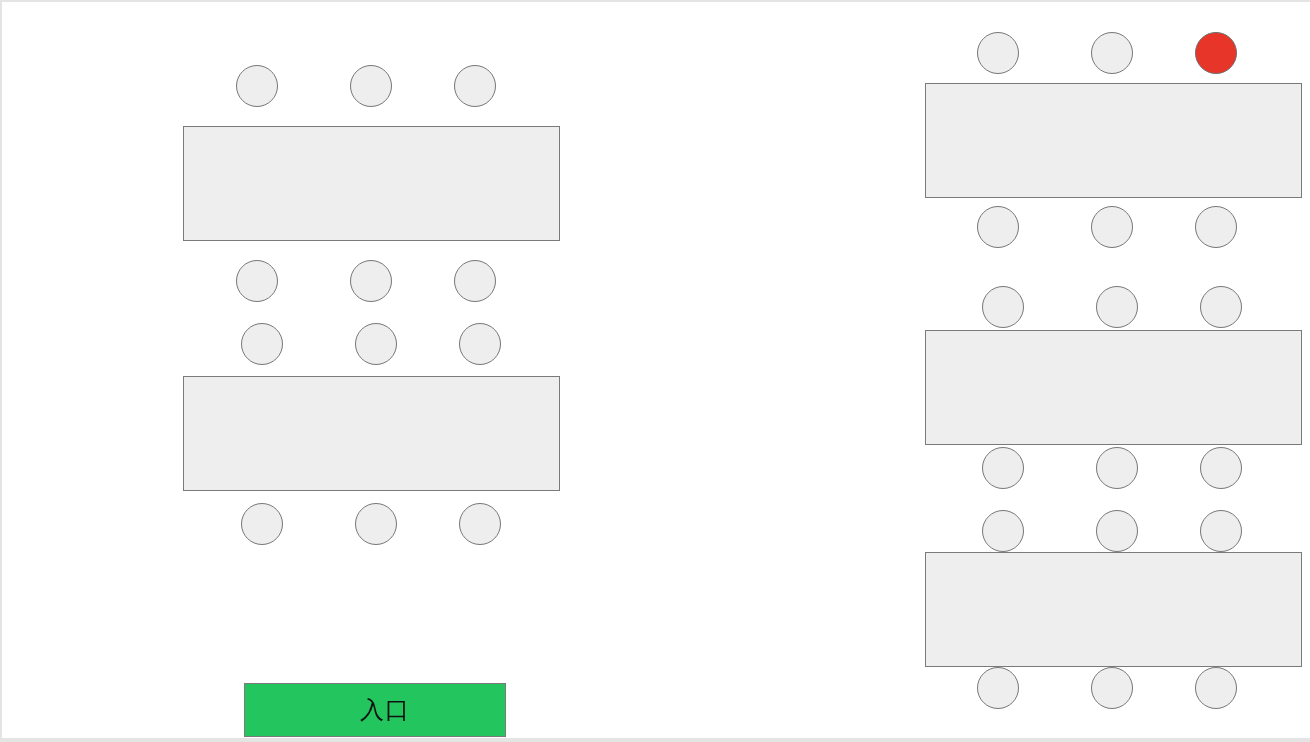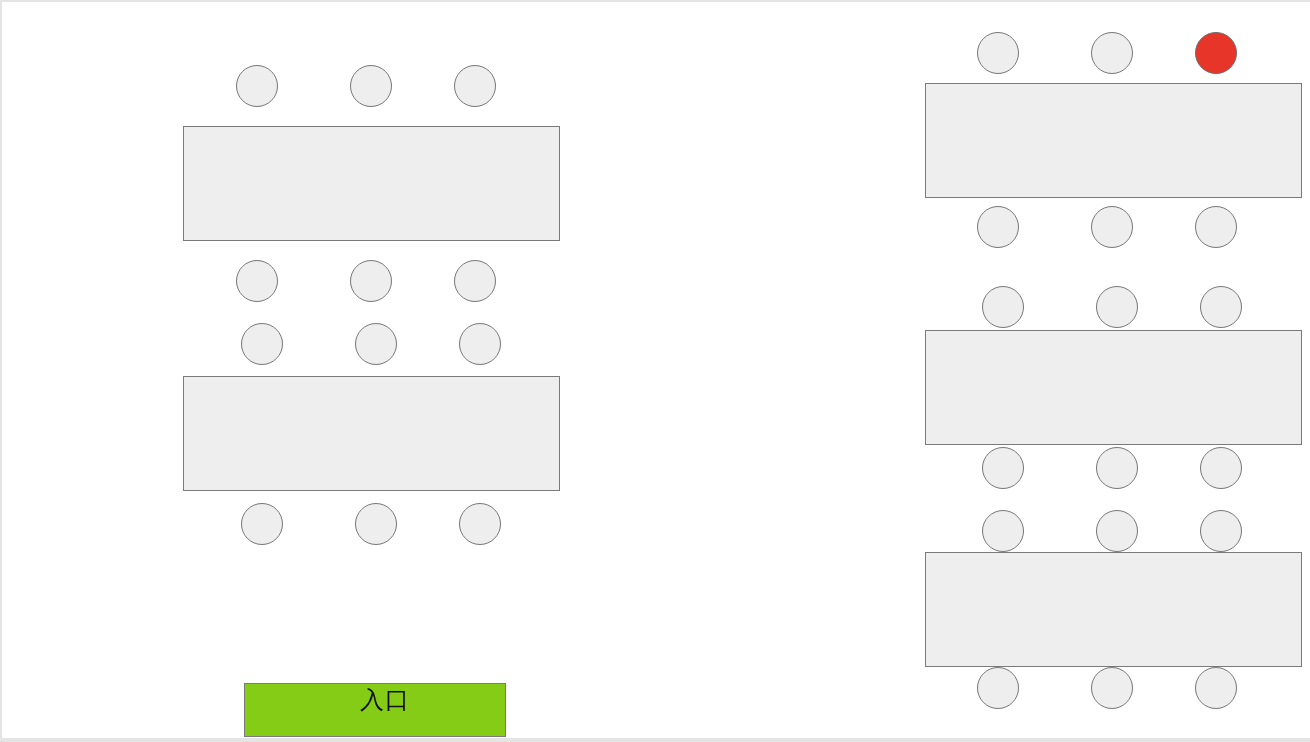--- a/index.html
+++ b/index.html
@@ -42,24 +42,24 @@
       background: #eeeeee;
       border: 1.5px solid #777777;
     }
     .chair.selected {
       background: #e8352a;
       border-color: #6e6e6e;
     }
     .entrance {
       position: absolute;
       box-sizing: border-box;
-      background: #84cc16;
+      background: #22c55e;
       border: 1.5px solid #7a7a7a;
       display: flex;
-      align-items: flex-start;
+      align-items: center;
       justify-content: center;
       padding-left: 20px;
     }
     .entrance-label {
       font-size: 24px;
       color: #111111;
       letter-spacing: 1px;
     }
   </style>
 </head>

